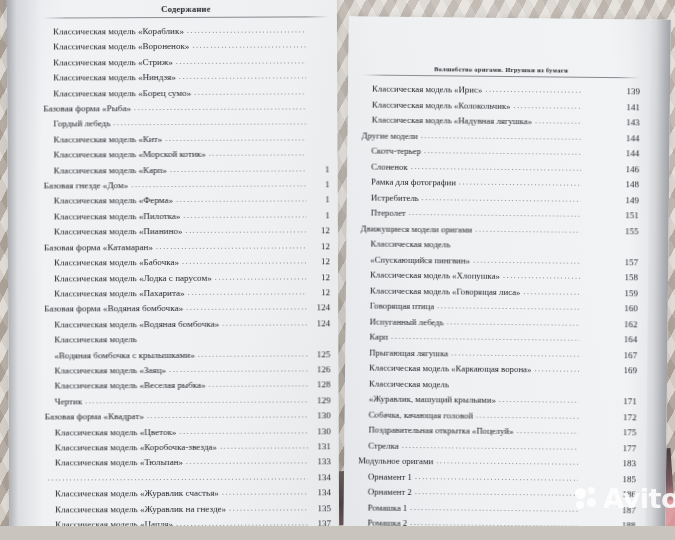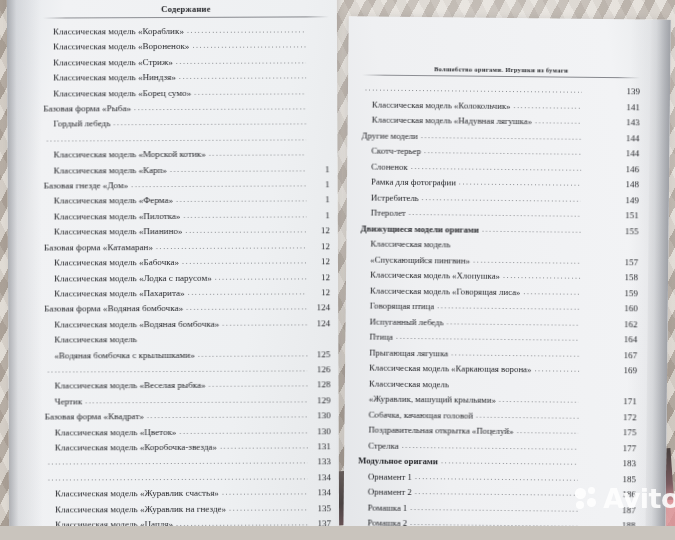--- a/index.html
+++ b/index.html
@@ -107,21 +107,21 @@
     flex:0 0 auto;
     min-width:20px;
     text-align:right;
     font-size:9px;
   }
   .content-right .pg{ min-width:21px;margin-left:34px; }
 
   
   .lv0 .lbl{ margin-left:0px; }
   .lv1 .lbl{ margin-left:10px; }
-  .bold .lbl{ font-weight:bold; }
+  .bold .lbl{ font-weight:normal; }
   .nodots .dots{ visibility:hidden; }
 
   
   .softtext{ filter:blur(.28px); }
 
   
   .watermark{
     position:absolute;right:-4px;bottom:14px;
     display:flex;align-items:center;gap:2px;
     opacity:.88;
@@ -202,20 +202,21 @@
             <span class="lbl">Базовая форма «Рыба»</span>
             <span class="dots">................................................................................</span>
             <span class="pg"></span>
           </li>
           <li class="lv1">
             <span class="lbl">Гордый лебедь</span>
             <span class="dots">................................................................................</span>
             <span class="pg"></span>
           </li>
           <li class="lv1">
+            <span class="lbl">Классическая модель «Кит»</span>
             <span class="dots">................................................................................</span>
             <span class="pg"></span>
           </li>
           <li class="lv1">
             <span class="lbl">Классическая модель «Морской котик»</span>
             <span class="dots">................................................................................</span>
             <span class="pg"></span>
           </li>
           <li class="lv1">
             <span class="lbl">Классическая модель «Карп»</span>
@@ -276,20 +277,21 @@
             <span class="lbl">Классическая модель</span>
             <span class="dots">................................................................................</span>
             <span class="pg"></span>
           </li>
           <li class="lv1">
             <span class="lbl">«Водяная бомбочка с крылышками»</span>
             <span class="dots">................................................................................</span>
             <span class="pg">125</span>
           </li>
           <li class="lv1">
+            <span class="lbl">Классическая модель «Заяц»</span>
             <span class="dots">................................................................................</span>
             <span class="pg">126</span>
           </li>
           <li class="lv1">
             <span class="lbl">Классическая модель «Веселая рыбка»</span>
             <span class="dots">................................................................................</span>
             <span class="pg">128</span>
           </li>
           <li class="lv1">
             <span class="lbl">Чертик</span>
@@ -305,20 +307,21 @@
             <span class="lbl">Классическая модель «Цветок»</span>
             <span class="dots">................................................................................</span>
             <span class="pg">130</span>
           </li>
           <li class="lv1">
             <span class="lbl">Классическая модель «Коробочка-звезда»</span>
             <span class="dots">................................................................................</span>
             <span class="pg">131</span>
           </li>
           <li class="lv1">
+            <span class="lbl">Классическая модель «Тюльпан»</span>
             <span class="dots">................................................................................</span>
             <span class="pg">133</span>
           </li>
           <li class="lv0">
             <span class="dots">................................................................................</span>
             <span class="pg">134</span>
           </li>
           <li class="lv1">
             <span class="lbl">Классическая модель «Журавлик счастья»</span>
             <span class="dots">................................................................................</span>
@@ -345,20 +348,21 @@
   </div>
 
   <div class="page page-right">
     <div class="edge-block"></div>
     <div class="gutter-right"></div>
     <div class="content content-right softtext">
       <div class="running-head small">Волшебство оригами. Игрушки из бумаги</div>
       <div class="rule"></div>
       <ul class="toc" id="toc-right">
           <li class="lv1">
+            <span class="lbl">Классическая модель «Ирис»</span>
             <span class="dots">................................................................................</span>
             <span class="pg">139</span>
           </li>
           <li class="lv1">
             <span class="lbl">Классическая модель «Колокольчик»</span>
             <span class="dots">................................................................................</span>
             <span class="pg">141</span>
           </li>
           <li class="lv1">
             <span class="lbl">Классическая модель «Надувная лягушка»</span>
@@ -424,21 +428,21 @@
             <span class="lbl">Говорящая птица</span>
             <span class="dots">................................................................................</span>
             <span class="pg">160</span>
           </li>
           <li class="lv1">
             <span class="lbl">Испуганный лебедь</span>
             <span class="dots">................................................................................</span>
             <span class="pg">162</span>
           </li>
           <li class="lv1">
-            <span class="lbl">Птица</span>
+            <span class="lbl">Карп</span>
             <span class="dots">................................................................................</span>
             <span class="pg">164</span>
           </li>
           <li class="lv1">
             <span class="lbl">Прыгающая лягушка</span>
             <span class="dots">................................................................................</span>
             <span class="pg">167</span>
           </li>
           <li class="lv1">
             <span class="lbl">Классическая модель «Каркающая ворона»</span>

